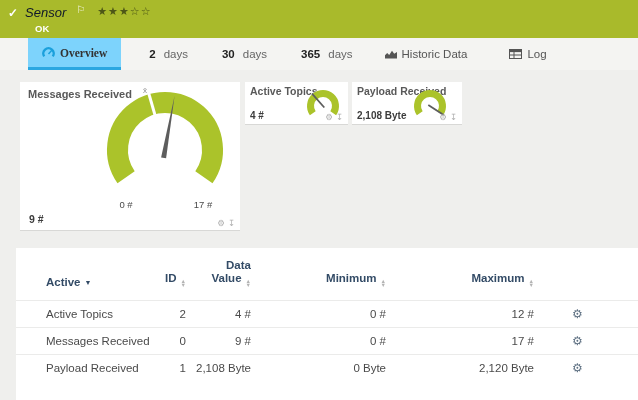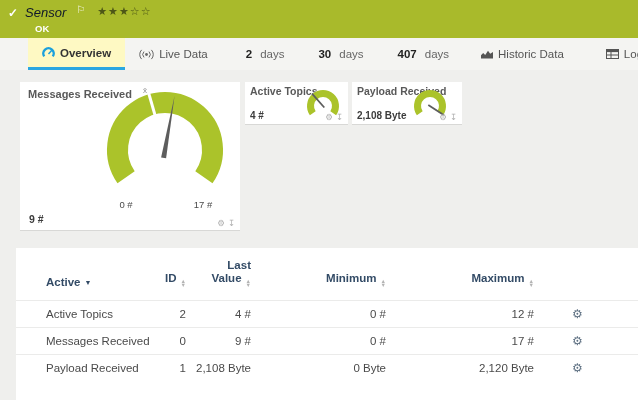--- a/index.html
+++ b/index.html
@@ -11,21 +11,21 @@
   .hdr-check{font-size:12px;font-weight:bold;margin-right:7px;}
   .hdr-kind{font-style:italic;font-size:13px;color:#0f172a;margin-right:6px;}
   .hdr-title{font-size:15px;font-weight:bold;letter-spacing:.2px;}
   .hdr-flag{font-size:10px;color:rgba(255,255,255,.85);margin-left:4px;transform:translateY(-4px);display:inline-block;}
   .hdr-stars{font-size:11px;letter-spacing:1px;color:#4d5717;margin-left:12px;transform:translateY(-2px);display:inline-block;}
   .hdr-status{position:absolute;top:23px;left:35px;font-size:9.5px;font-weight:bold;}
 
   
   .tabbar{position:absolute;top:38px;left:0;width:638px;height:32px;background:#f4f4f2;display:flex;align-items:stretch;padding-left:28px;box-sizing:border-box;}
   .tab{display:flex;align-items:center;gap:5px;padding:0 10px;font-size:11.5px;color:#555;white-space:nowrap;cursor:pointer;}
-  .tab.active{background:#fef9c3;border-bottom:3px solid #2ba7e1;color:#333;font-weight:bold;padding:0 14px;}
+  .tab.active{background:#7dd3fc;border-bottom:3px solid #2ba7e1;color:#333;font-weight:bold;padding:0 14px;font-family:Liberation Serif, serif;}
   .tab b{color:#222;font-weight:bold;margin-right:3px;}
   .tab .days{color:#666;}
   .tab svg{flex:0 0 auto;}
   .ml4{margin-left:4px;}.ml12{margin-left:12px;}.ml14{margin-left:14px;}.ml18{margin-left:18px;}.ml22{margin-left:22px;}
 
   
   .tile{position:absolute;background:#fff;border-bottom:1px solid #d8d8d6;}
   .tile-big{left:20px;top:82px;width:220px;height:148px;}
   .tile-mini1{left:245px;top:82px;width:103px;height:42px;}
   .tile-mini2{left:352px;top:82px;width:110px;height:42px;}
@@ -69,40 +69,30 @@
   </div>
 
   <div class="tabbar">
     <div class="tab active">
       <svg width="13" height="13" viewBox="0 0 14 14">
           <path d="M2.4 11.2 A5.6 5.6 0 1 1 11.6 11.2" stroke="#1ba0dc" stroke-width="2.6" fill="none"></path>
           <line x1="7" y1="8.6" x2="10.6" y2="4.6" stroke="#1ba0dc" stroke-width="1.6"></line>
         </svg>
       <span>Overview</span>
     </div>
-    <div class="tab ml4">
-      <svg width="15" height="11" viewBox="0 0 15 11">
-          <circle cx="7.5" cy="5.5" r="1.4" fill="#666"></circle>
-          <path d="M5 2.6 A4.2 4.2 0 0 0 5 8.4" stroke="#666" fill="none"></path>
-          <path d="M2.6 0.9 A6.6 6.6 0 0 0 2.6 10.1" stroke="#666" fill="none"></path>
-          <path d="M10 2.6 A4.2 4.2 0 0 1 10 8.4" stroke="#666" fill="none"></path>
-          <path d="M12.4 0.9 A6.6 6.6 0 0 1 12.4 10.1" stroke="#666" fill="none"></path>
-        </svg>
-      <span>Live Data</span>
-    </div>
     <div class="tab ml18">
       <b>2</b>
         <span class="days">days</span>
     </div>
     <div class="tab ml14">
       <b>30</b>
         <span class="days">days</span>
     </div>
     <div class="tab ml14">
-      <b>407</b>
+      <b>365</b>
         <span class="days">days</span>
     </div>
     <div class="tab ml12">
       <svg width="12" height="10" viewBox="0 0 12 10">
           <path d="M0 9.5 L0 6.2 2.2 4 4.2 6 7 1.8 9.2 4.8 12 3 12 9.5 Z" fill="#555"></path>
         </svg>
       <span>Historic Data</span>
     </div>
     <div class="tab ml22">
       <svg width="13" height="10" viewBox="0 0 13 10">
@@ -174,21 +164,21 @@
           <th class="t-l">
             <span>Active</span><span class="sorted">▼</span>
           </th>
           <th class="t-r">
             <span>ID</span><span class="sort">
                 <i>▲</i>
                 <i>▼</i>
               </span>
           </th>
           <th class="t-r">
-            <span class="two"><span>Last</span><br>
+            <span class="two"><span>Data</span><br>
             <span>Value</span><span class="sort">
                   <i>▲</i>
                   <i>▼</i>
                 </span></span>
           </th>
           <th class="t-r">
             <span>Minimum</span><span class="sort">
                 <i>▲</i>
                 <i>▼</i>
               </span>

